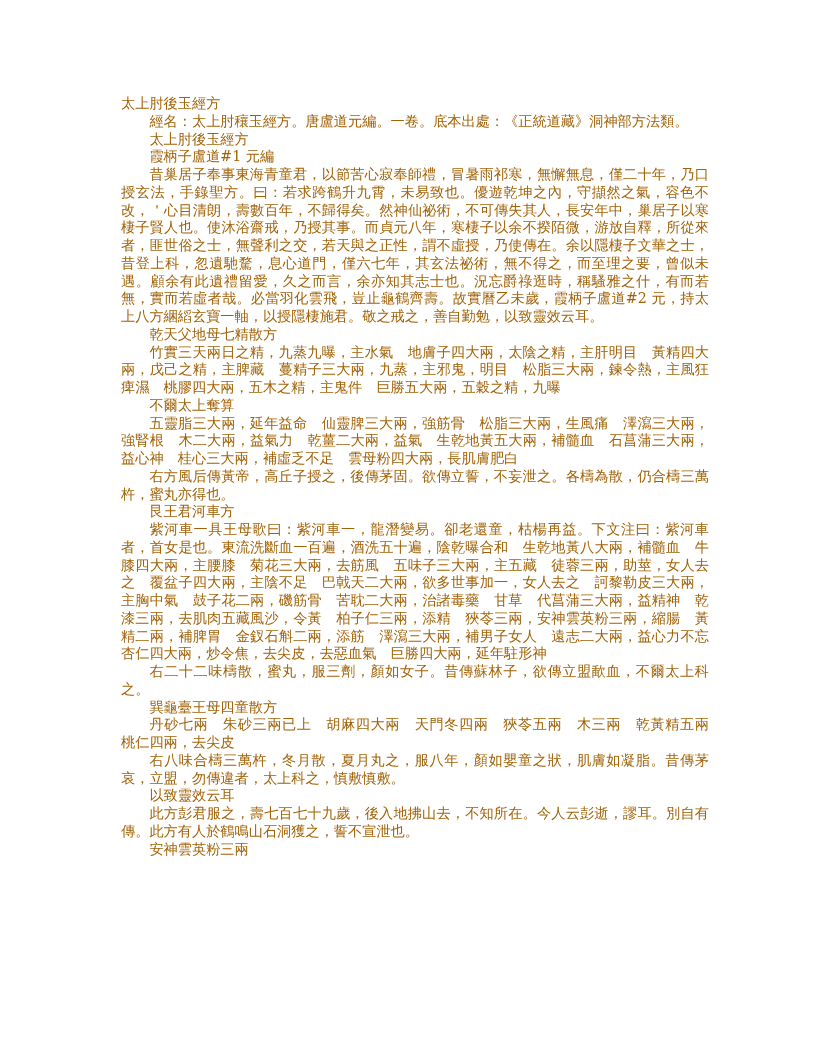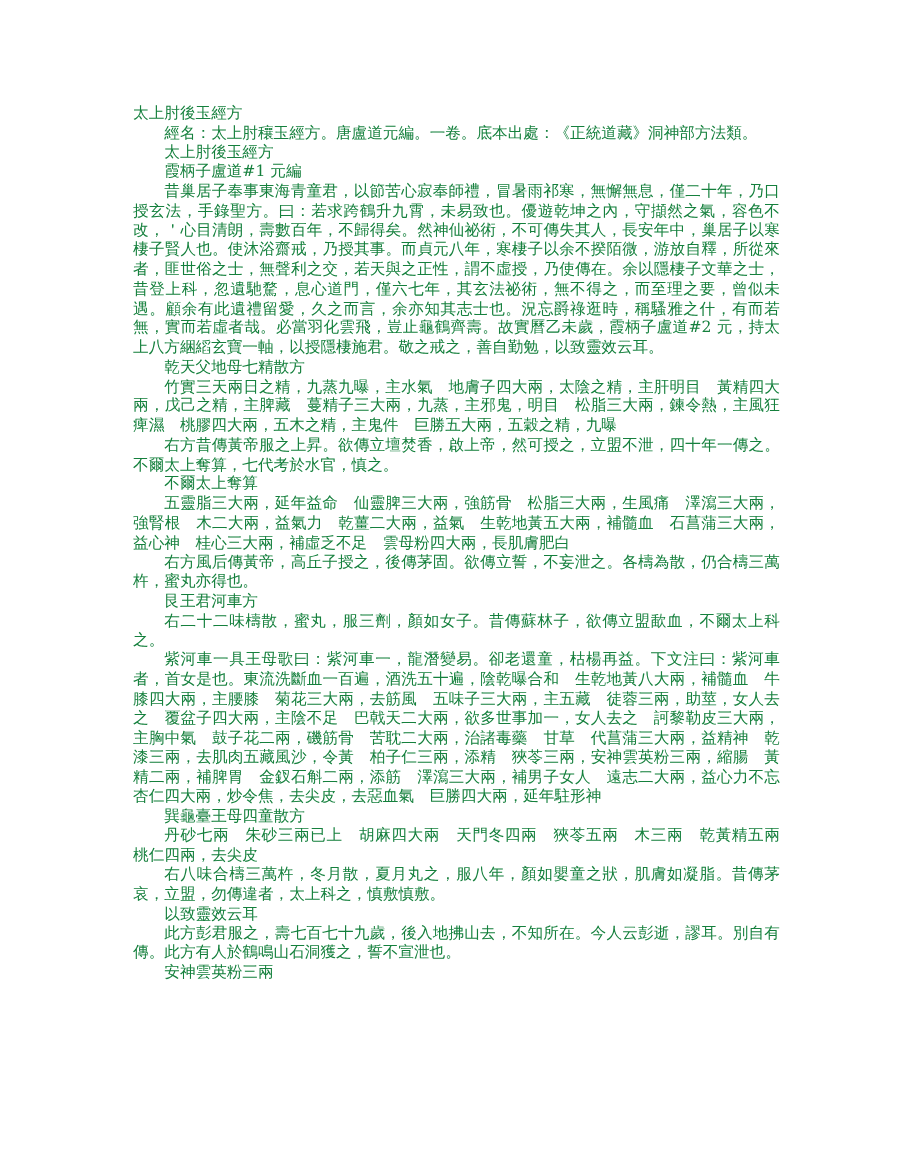--- a/index.html
+++ b/index.html
@@ -5,46 +5,45 @@
   html, body { margin: 0; padding: 0; background: #ffffff; }
   body { width: 816px; height: 1056px; position: relative; overflow: hidden; }
   .page {
     position: absolute;
     left: 121px;
     top: 95px;
     width: 588px;
     font-family: "DejaVu Serif", "Liberation Serif", serif;
     font-size: 14.2px;
     line-height: 17.75px;
-    color: #15803d;
+    color: #a16207;
     text-align: justify;
     text-justify: inter-character;
   }
   .p { margin: 0; padding: 0; }
   .indent { text-indent: 2em; }
   .title { text-indent: 0; }
   .sub { text-indent: 2em; }
 </style>
 </head>
 <body>
 
 <div class="page">
   <p class="p title">太上肘後玉經方</p>
   <p class="p sub">經名：太上肘穰玉經方。唐盧道元編。一卷。底本出處：《正統道藏》洞神部方法類。</p>
   <p class="p sub">太上肘後玉經方</p>
   <p class="p sub">霞柄子盧道#1 元編</p>
   <p class="p indent">昔巢居子奉事東海青童君，以節苦心寂奉師禮，冒暑雨祁寒，無懈無息，僅二十年，乃口授玄法，手錄聖方。曰：若求跨鶴升九霄，未易致也。優遊乾坤之內，守擷然之氣，容色不改，＇心目清朗，壽數百年，不歸得矣。然神仙祕術，不可傳失其人，長安年中，巢居子以寒棲子賢人也。使沐浴齋戒，乃授其事。而貞元八年，寒棲子以余不揆陌微，游放自釋，所從來者，匪世俗之士，無聲利之交，若天與之正性，謂不虛授，乃使傳在。余以隱棲子文華之士，昔登上科，忽遺馳騖，息心道門，僅六七年，其玄法祕術，無不得之，而至理之要，曾似未遇。顧余有此遺禮留愛，久之而言，余亦知其志士也。況忘爵祿逛時，稱騷雅之什，有而若無，實而若虛者哉。必當羽化雲飛，豈止龜鶴齊壽。故實曆乙未歲，霞柄子盧道#2 元，持太上八方綑縚玄寶一軸，以授隱棲施君。敬之戒之，善自勤勉，以致靈效云耳。</p>
   <p class="p sub">乾天父地母七精散方</p>
   <p class="p indent">竹實三天兩日之精，九蒸九曝，主水氣　地膚子四大兩，太陰之精，主肝明目　黃精四大兩，戊己之精，主脾藏　蔓精子三大兩，九蒸，主邪鬼，明目　松脂三大兩，鍊令熱，主風狂痺濕　桃膠四大兩，五木之精，主鬼件　巨勝五大兩，五穀之精，九曝</p>
-  <p class="p indent">右方昔傳黃帝服之上昇。欲傳立壇焚香，啟上帝，然可授之，立盟不泄，四十年一傳之。不爾太上奪算，七代考於水官，慎之。</p>
   <p class="p sub">不爾太上奪算</p>
   <p class="p indent">五靈脂三大兩，延年益命　仙靈脾三大兩，強筋骨　松脂三大兩，生風痛　澤瀉三大兩，強腎根　木二大兩，益氣力　乾薑二大兩，益氣　生乾地黃五大兩，補髓血　石菖蒲三大兩，益心神　桂心三大兩，補虛乏不足　雲母粉四大兩，長肌膚肥白</p>
   <p class="p indent">右方風后傳黃帝，高丘子授之，後傳茅固。欲傳立誓，不妄泄之。各檮為散，仍合檮三萬杵，蜜丸亦得也。</p>
   <p class="p sub">艮王君河車方</p>
+  <p class="p indent">紫河車一具王母歌曰：紫河車一，龍潛變易。卻老還童，枯楊再益。下文注曰：紫河車者，首女是也。東流洗斷血一百遍，酒洗五十遍，陰乾曝合和　生乾地黃八大兩，補髓血　牛膝四大兩，主腰膝　菊花三大兩，去筋風　五味子三大兩，主五藏　徒蓉三兩，助莖，女人去之　覆盆子四大兩，主陰不足　巴戟天二大兩，欲多世事加一，女人去之　訶黎勒皮三大兩，主胸中氣　鼓子花二兩，磯筋骨　苦耽二大兩，治諸毒藥　甘草　代菖蒲三大兩，益精神　乾漆三兩，去肌肉五藏風沙，令黃　柏子仁三兩，添精　狹苓三兩，安神雲英粉三兩，縮腸　黃精二兩，補脾胃　金釵石斛二兩，添筋　澤瀉三大兩，補男子女人　遠志二大兩，益心力不忘　杏仁四大兩，炒令焦，去尖皮，去惡血氣　巨勝四大兩，延年駐形神</p>
   <p class="p indent">右二十二味檮散，蜜丸，服三劑，顏如女子。昔傳蘇林子，欲傳立盟歃血，不爾太上科之。</p>
-  <p class="p indent">紫河車一具王母歌曰：紫河車一，龍潛變易。卻老還童，枯楊再益。下文注曰：紫河車者，首女是也。東流洗斷血一百遍，酒洗五十遍，陰乾曝合和　生乾地黃八大兩，補髓血　牛膝四大兩，主腰膝　菊花三大兩，去筋風　五味子三大兩，主五藏　徒蓉三兩，助莖，女人去之　覆盆子四大兩，主陰不足　巴戟天二大兩，欲多世事加一，女人去之　訶黎勒皮三大兩，主胸中氣　鼓子花二兩，磯筋骨　苦耽二大兩，治諸毒藥　甘草　代菖蒲三大兩，益精神　乾漆三兩，去肌肉五藏風沙，令黃　柏子仁三兩，添精　狹苓三兩，安神雲英粉三兩，縮腸　黃精二兩，補脾胃　金釵石斛二兩，添筋　澤瀉三大兩，補男子女人　遠志二大兩，益心力不忘　杏仁四大兩，炒令焦，去尖皮，去惡血氣　巨勝四大兩，延年駐形神</p>
   <p class="p sub">巽龜臺王母四童散方</p>
   <p class="p indent">丹砂七兩　朱砂三兩已上　胡麻四大兩　天門冬四兩　狹苓五兩　木三兩　乾黃精五兩　桃仁四兩，去尖皮</p>
   <p class="p indent">右八味合檮三萬杵，冬月散，夏月丸之，服八年，顏如嬰童之狀，肌膚如凝脂。昔傳茅哀，立盟，勿傳違者，太上科之，慎敷慎敷。</p>
   <p class="p sub">以致靈效云耳</p>
   <p class="p indent">此方彭君服之，壽七百七十九歲，後入地拂山去，不知所在。今人云彭逝，謬耳。別自有傳。此方有人於鶴鳴山石洞獲之，誓不宣泄也。</p>
   <p class="p sub">安神雲英粉三兩</p>
 </div>
 
 </body></html>

